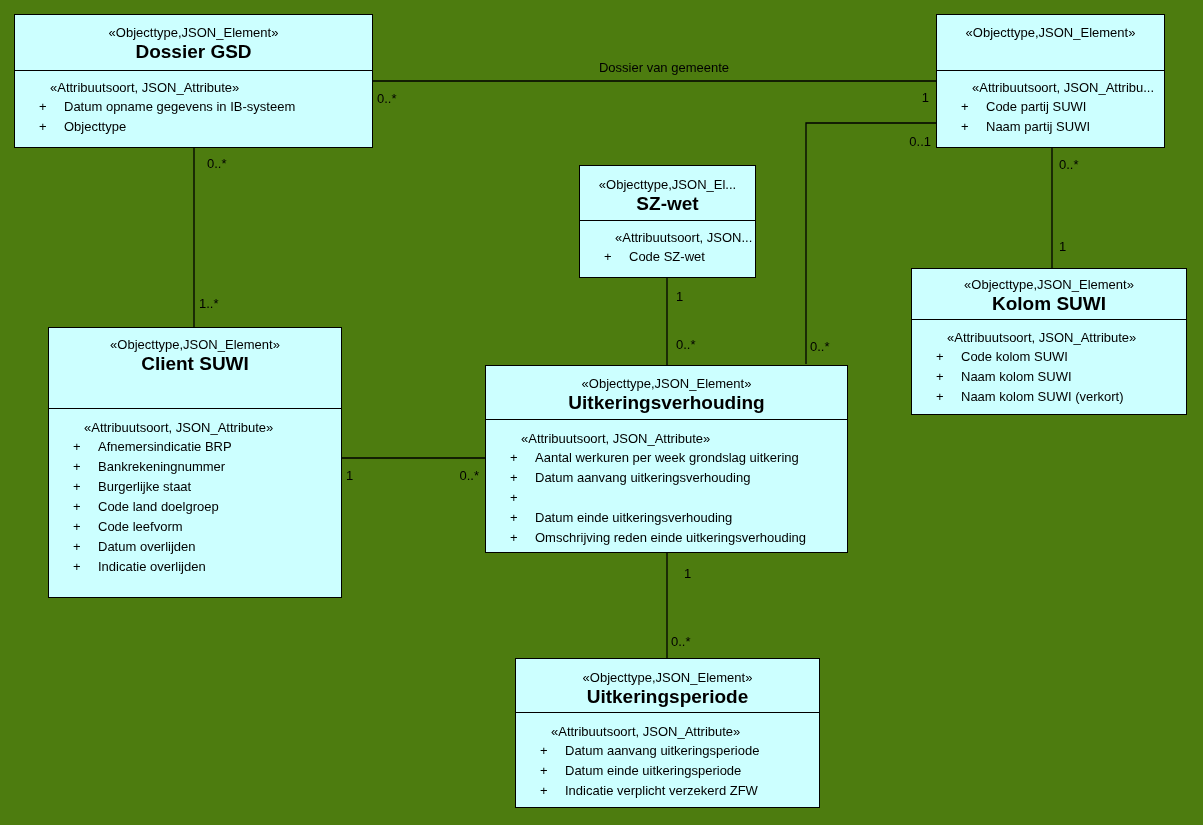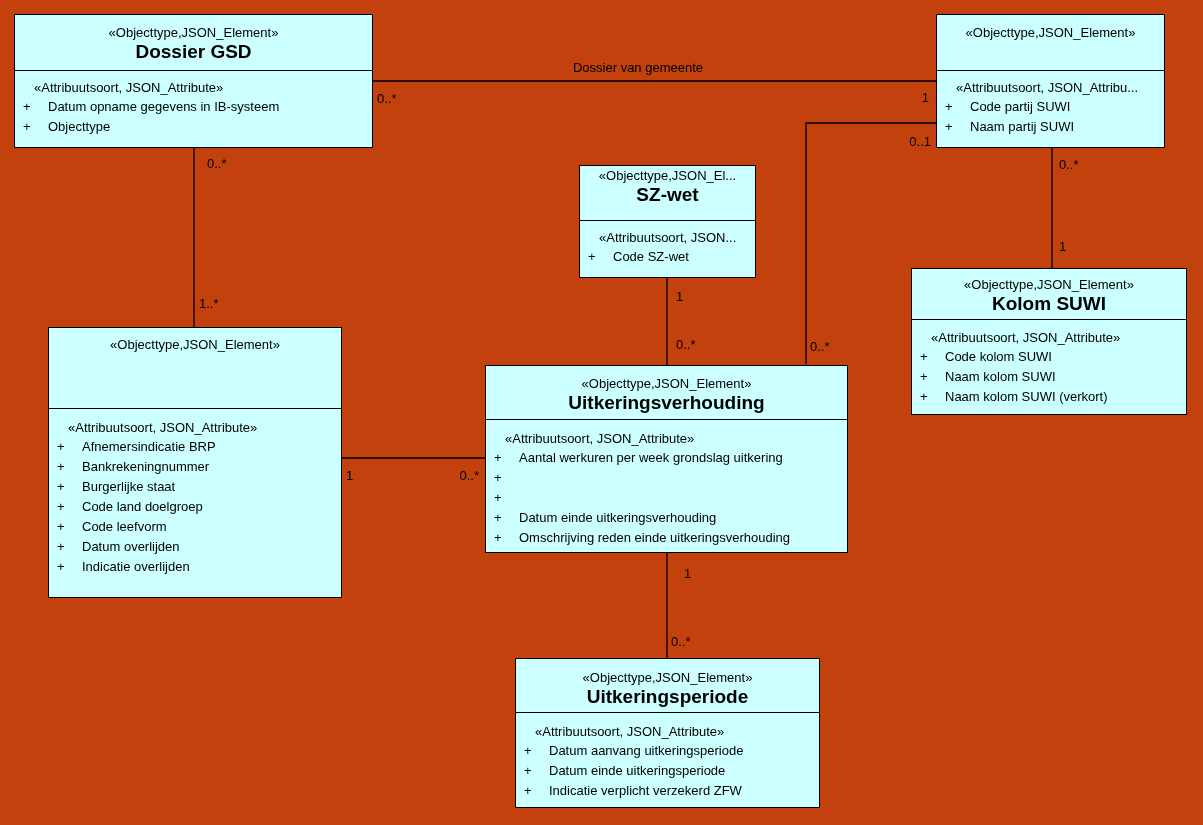--- a/index.html
+++ b/index.html
@@ -1,28 +1,28 @@
 <!DOCTYPE html>
 <html><head>
 <meta charset="utf-8">
 <style>
   html, body { margin:0; padding:0; background:#ffffff; }
   body { font-family:"Liberation Sans", sans-serif; color:#000; }
-  .canvas { position:relative; width:1203px; height:825px; background:#c2410c; overflow:hidden; }
+  .canvas { position:relative; width:1203px; height:825px; background:#4d7c0f; overflow:hidden; }
   svg.wires { position:absolute; left:0; top:0; width:1203px; height:825px; }
   svg.wires polyline, svg.wires line { fill:none; stroke:#000000; stroke-width:1.3; }
 
   .uml-class {
     position:absolute; background:#ccffff; border:1.6px solid #000000;
     box-sizing:border-box; color:#000;
   }
   .uml-header { text-align:center; box-sizing:border-box; }
   .stereo   { font-size:13px; line-height:19px; white-space:nowrap; }
   .cls-name { font-size:19px; line-height:19px; font-weight:700; white-space:nowrap; }
-  .uml-attrs { border-top:1.6px solid #000000; box-sizing:border-box; }
+  .uml-attrs { border-top:1.6px solid #000000; box-sizing:border-box;padding-left:16px; }
   .attr-stereo { font-size:13px; line-height:19px; padding-left:19px; white-space:nowrap; }
   .attr-row { display:flex; font-size:13px; line-height:20px; white-space:nowrap; }
   .plus { flex:0 0 33px; padding-left:8px; box-sizing:border-box; }
   .corner-label { font-style:italic; font-size:13px; line-height:16px; text-align:right; padding:3px 7px 0 0; }
   .hdr-gap { margin-top:7px; }
 
   .mult { position:absolute; font-size:13px; line-height:15px; white-space:nowrap; }
   .mult.right { text-align:right; width:60px; }
   .assoc-label { position:absolute; font-size:13px; line-height:15px; text-align:center; }
 </style>
@@ -70,21 +70,21 @@
         <span>Code partij SUWI</span>
       </div>
       <div class="attr-row">
         <span class="plus">+</span>
         <span>Naam partij SUWI</span>
       </div>
     </div>
   </div>
 
   <div class="uml-class" style="left:579px;top:165px;width:177px;height:113px">
-    <div class="uml-header" style="height:54px;">
+    <div class="uml-header" style="height:54px;padding-top:9px">
       <div class="stereo">«Objecttype,JSON_El...</div>
       <div class="cls-name">SZ-wet</div>
     </div>
     <div class="uml-attrs" style="padding-top:7px">
       <div class="attr-stereo">«Attribuutsoort, JSON...</div>
       <div class="attr-row">
         <span class="plus">+</span>
         <span>Code SZ-wet</span>
       </div>
     </div>
@@ -108,20 +108,21 @@
       <div class="attr-row">
         <span class="plus">+</span>
         <span>Naam kolom SUWI (verkort)</span>
       </div>
     </div>
   </div>
 
   <div class="uml-class" style="left:48px;top:327px;width:294px;height:271px">
     <div class="uml-header" style="height:73px">
       <div class="stereo hdr-gap">«Objecttype,JSON_Element»</div>
+      <div class="cls-name">Client SUWI</div>
     </div>
     <div class="uml-attrs" style="padding-top:9px">
       <div class="attr-stereo">«Attribuutsoort, JSON_Attribute»</div>
       <div class="attr-row">
         <span class="plus">+</span>
         <span>Afnemersindicatie BRP</span>
       </div>
       <div class="attr-row">
         <span class="plus">+</span>
         <span>Bankrekeningnummer</span>
@@ -155,20 +156,21 @@
       <div class="cls-name">Uitkeringsverhouding</div>
     </div>
     <div class="uml-attrs" style="padding-top:9px">
       <div class="attr-stereo">«Attribuutsoort, JSON_Attribute»</div>
       <div class="attr-row">
         <span class="plus">+</span>
         <span>Aantal werkuren per week grondslag uitkering</span>
       </div>
       <div class="attr-row">
         <span class="plus">+</span>
+        <span>Datum aanvang uitkeringsverhouding</span>
       </div>
       <div class="attr-row">
         <span class="plus">+</span>
       </div>
       <div class="attr-row">
         <span class="plus">+</span>
         <span>Datum einde uitkeringsverhouding</span>
       </div>
       <div class="attr-row">
         <span class="plus">+</span>
@@ -192,21 +194,21 @@
         <span class="plus">+</span>
         <span>Datum einde uitkeringsperiode</span>
       </div>
       <div class="attr-row">
         <span class="plus">+</span>
         <span>Indicatie verplicht verzekerd ZFW</span>
       </div>
     </div>
   </div>
 
-  <div class="assoc-label" style="left:538px;top:60px;width:200px">Dossier van gemeente</div>
+  <div class="assoc-label" style="left:564px;top:60px;width:200px">Dossier van gemeente</div>
 
   <div class="mult" style="left:377px;top:91px">0..*</div>
   <div class="mult right" style="left:869px;top:90px">1</div>
 
   <div class="mult right" style="left:871px;top:134px">0..1</div>
   <div class="mult" style="left:810px;top:339px">0..*</div>
 
   <div class="mult" style="left:207px;top:156px">0..*</div>
   <div class="mult" style="left:199px;top:296px">1..*</div>
 

